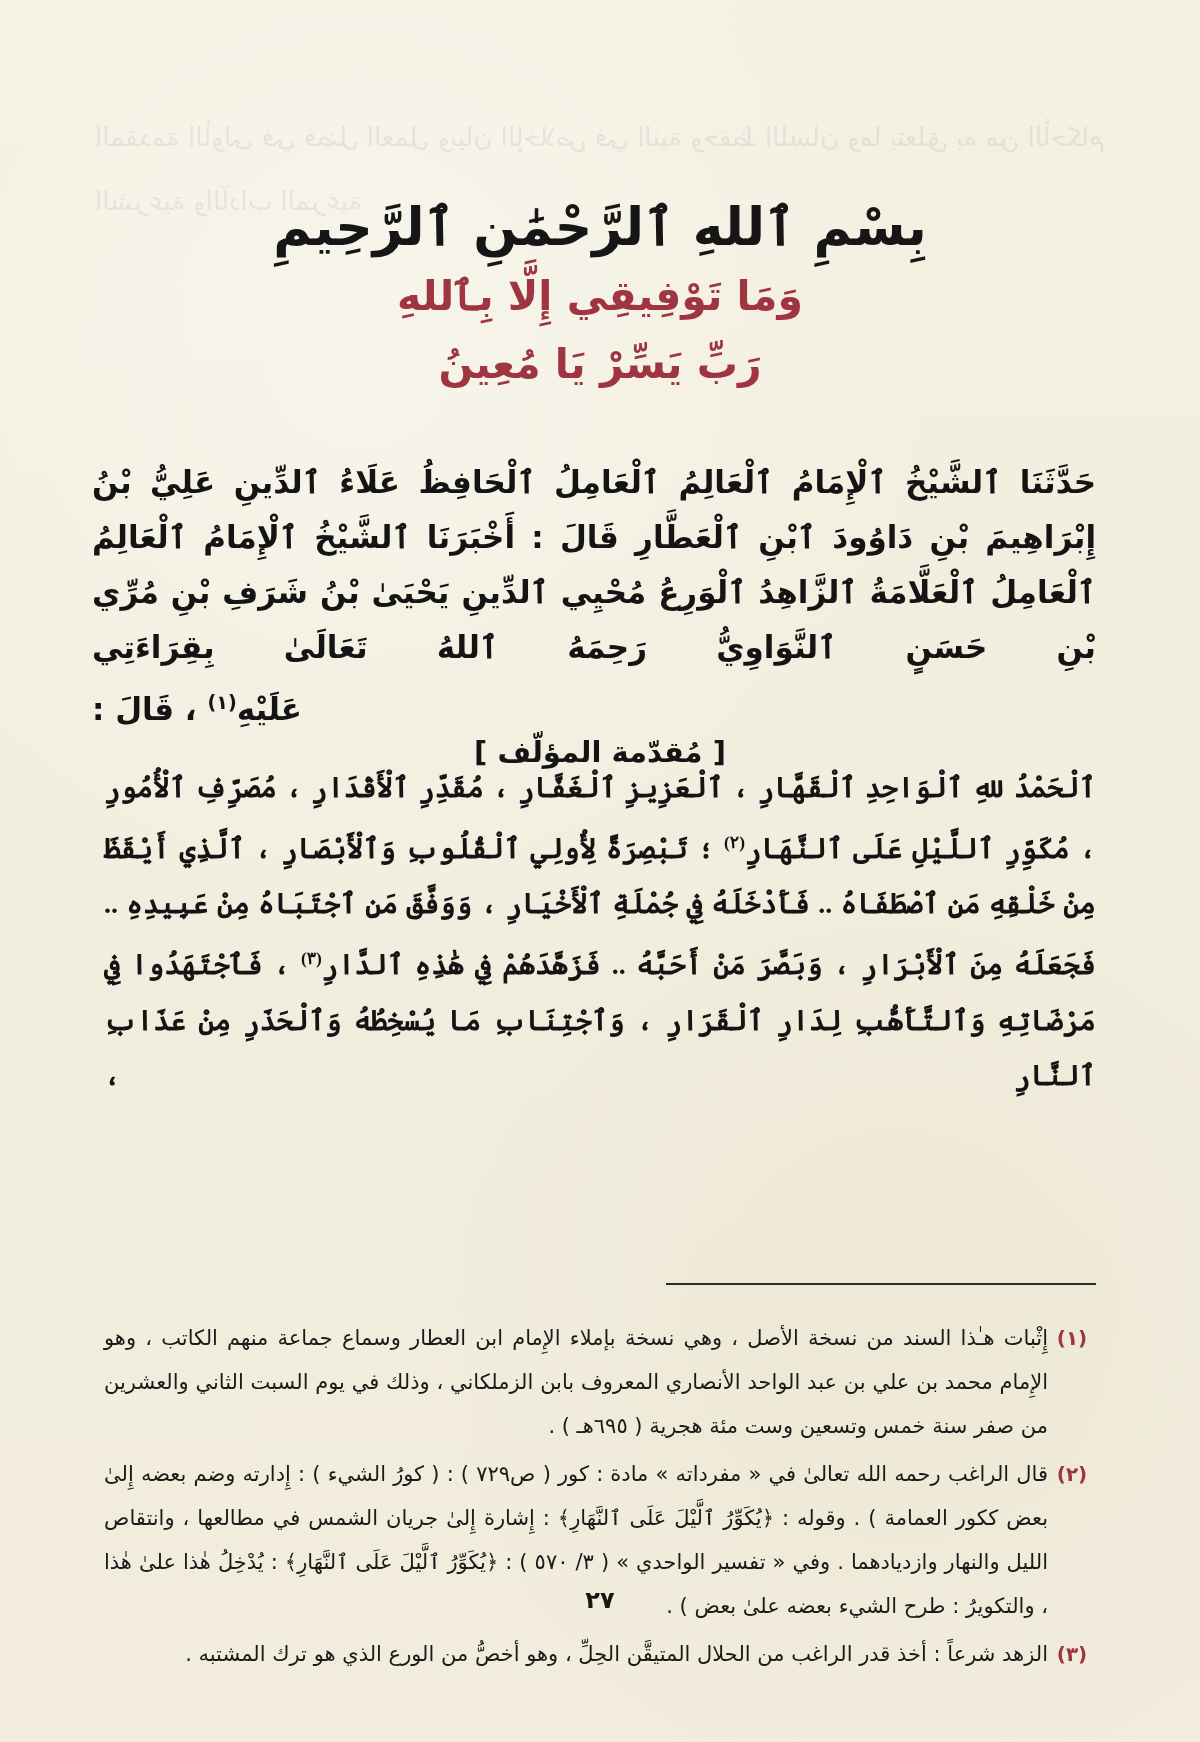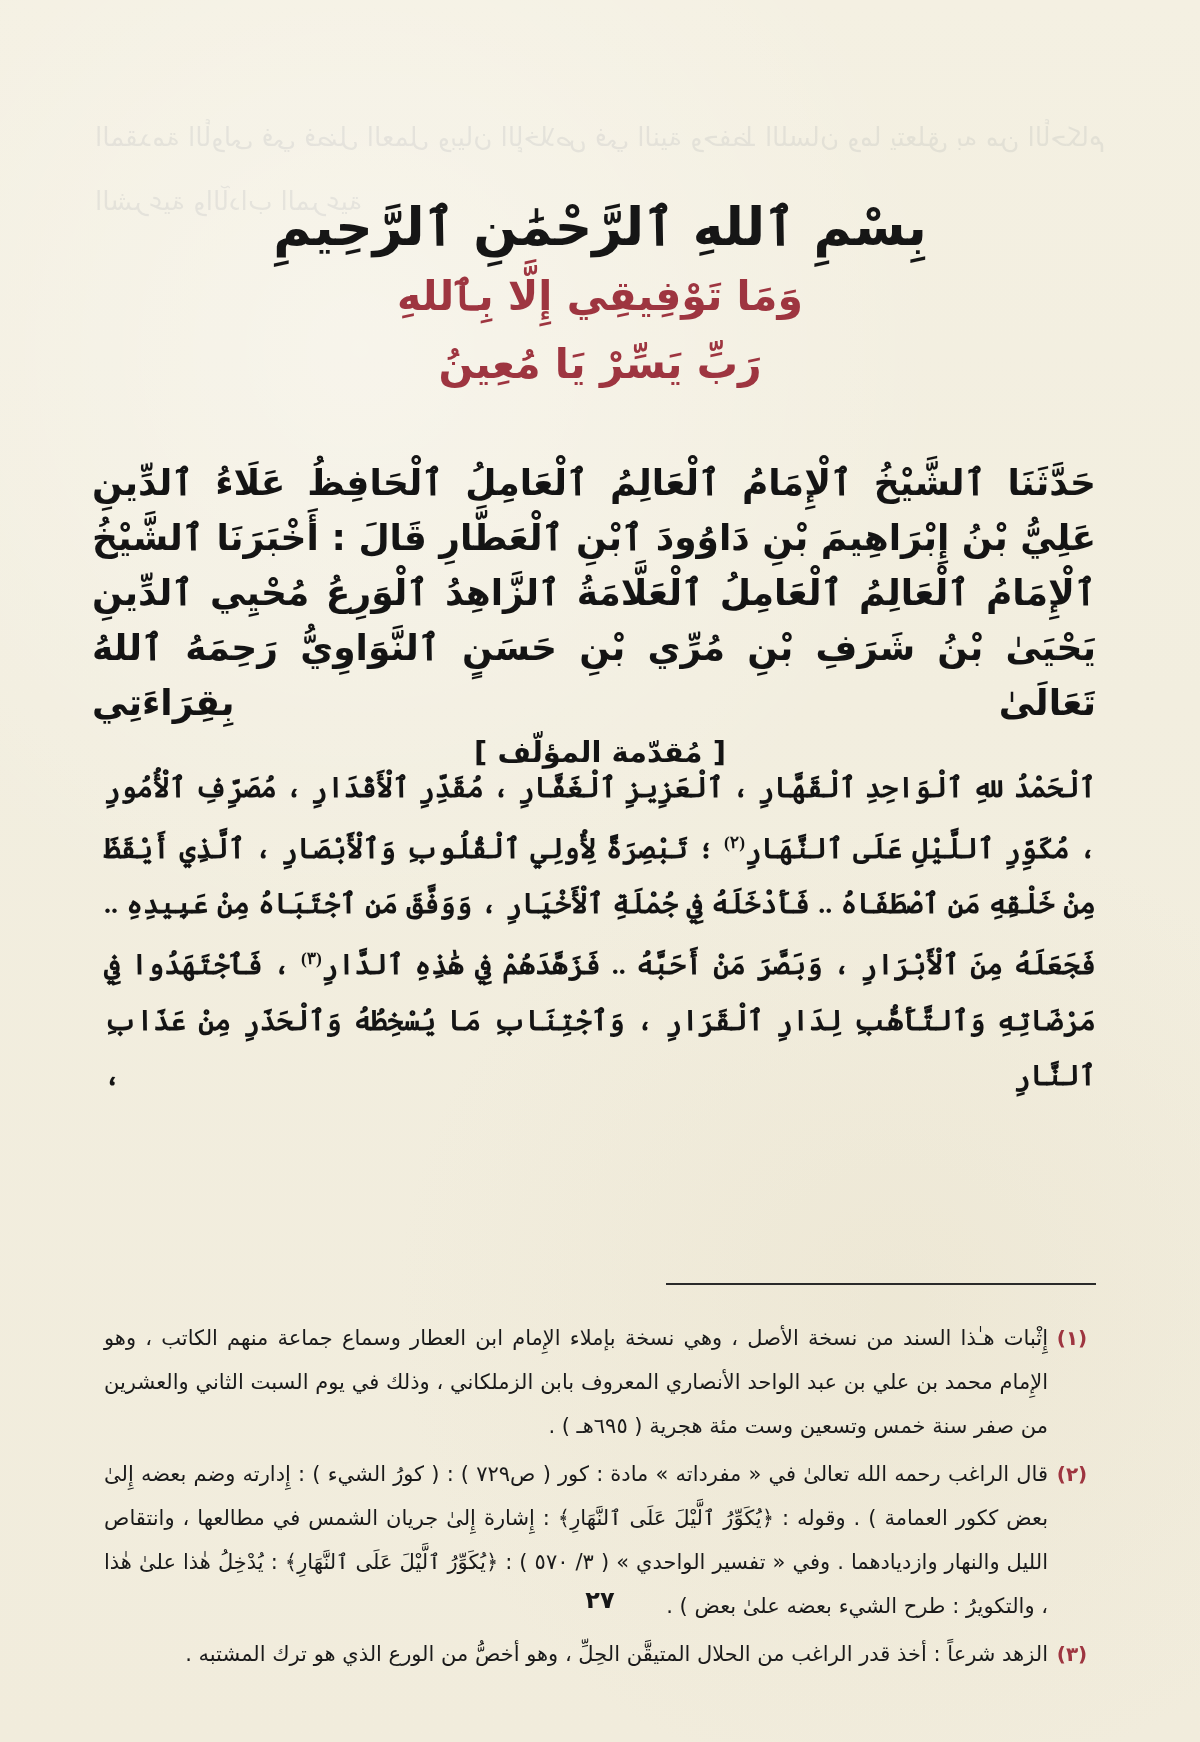--- a/index.html
+++ b/index.html
@@ -73,21 +73,21 @@
   }
   .invocation-1 { top: 272px; font-size: 41px; }
   .invocation-2 { top: 340px; font-size: 41px; }
 
   .body-block {
     position: absolute;
     left: 92px;
     right: 104px;
     top: 455px;
     color: #141414;
-    font-size: 36px;
+    font-size: 31px;
     line-height: 55px;
     text-align: justify;
     text-align-last: justify;
     font-family: "DejaVu Sans", "Liberation Serif", serif;
     font-weight: 600;
   }
   .body-block .last-line {
     display: block;
     text-align: justify;
     text-align-last: left;
@@ -183,20 +183,23 @@
 
     <div class="basmala">بِسْمِ ٱللهِ ٱلرَّحْمَٰنِ ٱلرَّحِيمِ</div>
 
     <div class="invocation invocation-2">رَبِّ يَسِّرْ يَا مُعِينُ</div>
     <div class="invocation invocation-1">وَمَا تَوْفِيقِي إِلَّا بِٱللهِ</div>
 
     <div class="body-block">
       <span>حَدَّثَنَا ٱلشَّيْخُ ٱلْإِمَامُ ٱلْعَالِمُ ٱلْعَامِلُ ٱلْحَافِظُ عَلَاءُ ٱلدِّينِ عَلِيُّ بْنُ إِبْرَاهِيمَ بْنِ</span>
       <span>دَاوُودَ ٱبْنِ ٱلْعَطَّارِ قَالَ : أَخْبَرَنَا ٱلشَّيْخُ ٱلْإِمَامُ ٱلْعَالِمُ ٱلْعَامِلُ ٱلْعَلَّامَةُ ٱلزَّاهِدُ ٱلْوَرِعُ</span>
       <span>مُحْيِي ٱلدِّينِ يَحْيَىٰ بْنُ شَرَفِ بْنِ مُرِّي بْنِ حَسَنٍ ٱلنَّوَاوِيُّ رَحِمَهُ ٱللهُ تَعَالَىٰ بِقِرَاءَتِي</span>
+      <span class="last-line">
+        <span>عَلَيْهِ</span><sup class="ref">(١)</sup><span> ، قَالَ :</span>
+      </span>
     </div>
 
     <div class="section-head">[ مُقدّمة المؤلّف ]</div>
 
     <div class="body-block-2">
       <span>ٱلْحَمْدُ للهِ ٱلْوَاحِدِ ٱلْقَهَّارِ ، ٱلْعَزِيزِ ٱلْغَفَّارِ ، مُقَدِّرِ ٱلْأَقْدَارِ ، مُصَرِّفِ ٱلْأُمُورِ ،</span>
       <span>مُكَوِّرِ ٱللَّيْلِ عَلَى ٱلنَّهَارِ</span><sup class="ref">(٢)</sup><span> ؛ تَبْصِرَةً لِأُولِي ٱلْقُلُوبِ وَٱلْأَبْصَارِ ، ٱلَّذِي أَيْقَظَ مِنْ</span>
       <span>خَلْقِهِ مَنِ ٱصْطَفَاهُ .. فَأَدْخَلَهُ فِي جُمْلَةِ ٱلْأَخْيَارِ ، وَوَفَّقَ مَنِ ٱجْتَبَاهُ مِنْ عَبِيدِهِ ..</span>
       <span>فَجَعَلَهُ مِنَ ٱلْأَبْرَارِ ، وَبَصَّرَ مَنْ أَحَبَّهُ .. فَزَهَّدَهُمْ فِي هَٰذِهِ ٱلدَّارِ</span><sup class="ref">(٣)</sup><span> ، فَٱجْتَهَدُوا فِي</span>
       <span class="last-line">مَرْضَاتِهِ وَٱلتَّأَهُّبِ لِدَارِ ٱلْقَرَارِ ، وَٱجْتِنَابِ مَا يُسْخِطُهُ وَٱلْحَذَرِ مِنْ عَذَابِ ٱلنَّارِ ،</span>

